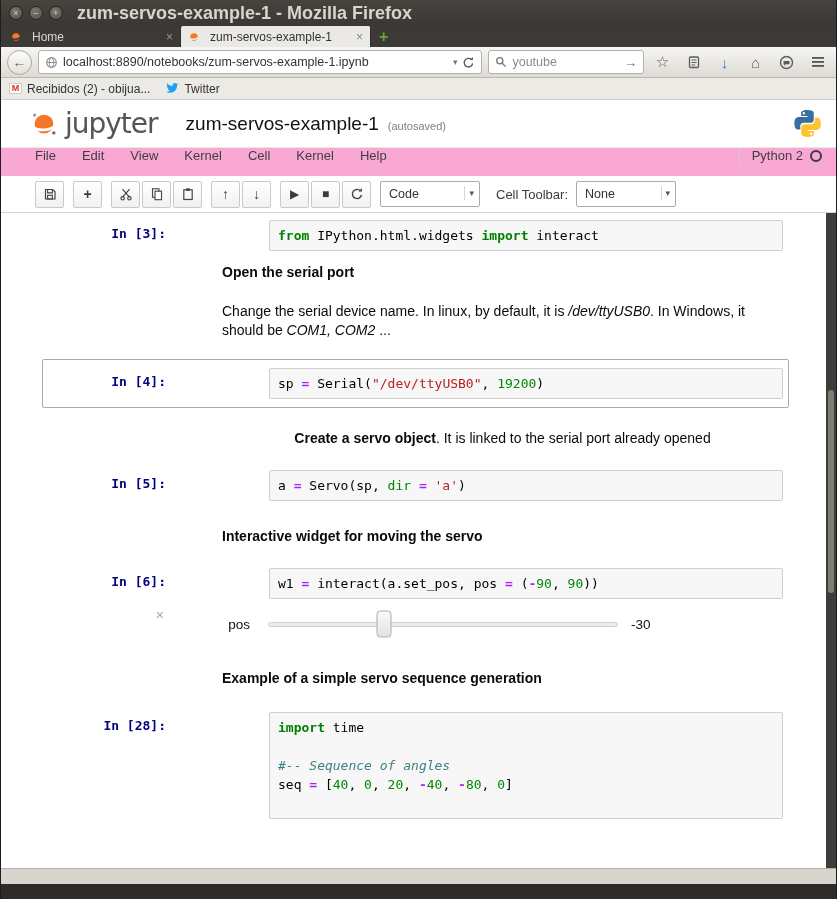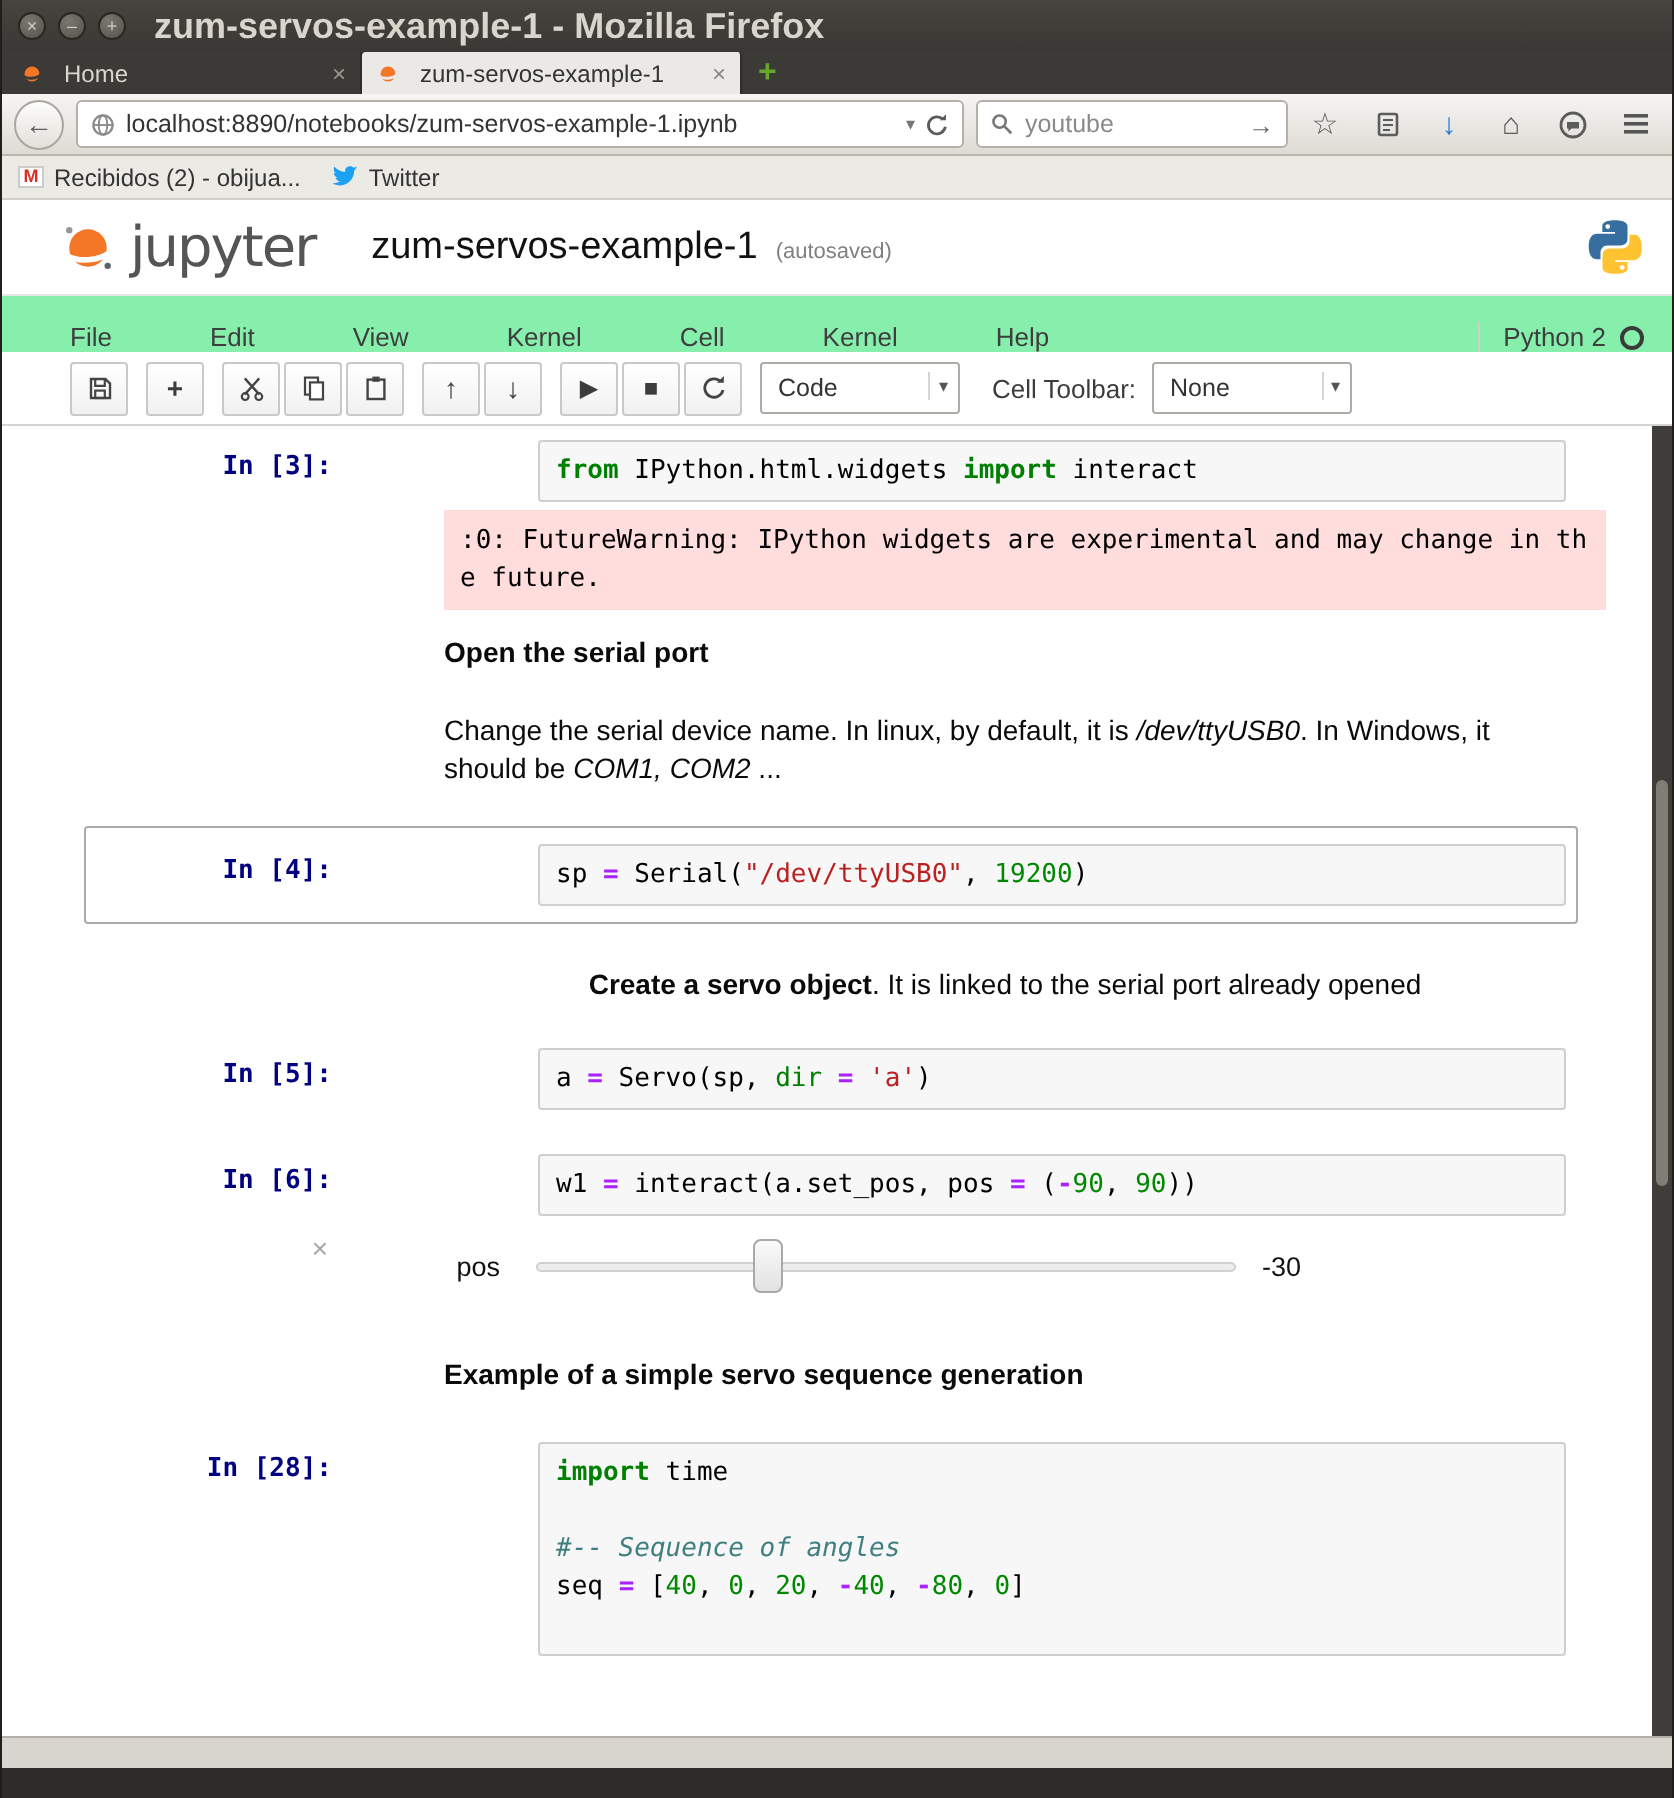--- a/index.html
+++ b/index.html
@@ -36,21 +36,21 @@
   
   .bookmarksbar { height:22px; background:#eceae5; border-bottom:1px solid #d2cfc8; display:flex; align-items:center; padding:0 8px; gap:16px; }
   .bm-item { display:flex; align-items:center; gap:5px; font-size:12px; color:#333; cursor:pointer; }
   .gmail-ico { width:13px; height:11px; background:#fff; border:1px solid #ccc; color:#d93025; font-size:9px; font-weight:bold; line-height:9px; text-align:center; }
   
   .brand-row { height:47px; background:#fff; display:flex; align-items:center; padding:0 14px 0 28px; }
   .logo-text { font-family:"DejaVu Sans",sans-serif; font-size:28px; color:#555; margin-left:6px; letter-spacing:-1px; }
   .nb-title { font-size:19px; color:#111; margin-left:28px; }
   .autosave { font-size:11px; color:#808080; margin-left:9px; margin-top:4px; }
   .py-logo { margin-left:auto; }
-  .menu-row { height:29px; background:#86efac; border-top:1px solid #e7e7e7; display:flex; align-items:flex-end; padding:0 14px 0 32px; font-size:13px; color:#3e3e3e;gap:23px; }
+  .menu-row { height:29px; background:#f9a8d4; border-top:1px solid #e7e7e7; display:flex; align-items:flex-start; padding:0 14px 0 32px; font-size:13px; color:#3e3e3e; }
   .menu-item { display:flex; align-items:center; padding:0 13px; cursor:pointer; }
   .menu-item:first-child { padding-left:2px; }
   .kernel-ind { margin-left:auto; display:flex; align-items:center; gap:7px; border-left:1px solid #cfcfcf; padding-left:12px; }
   .kernel-circle { width:12px; height:12px; border:2px solid #3b3b3b; border-radius:50%; }
   
   .toolbar-row { height:37px; background:#fff; border-bottom:1px solid #d4d4d4; display:flex; align-items:center; padding:0 14px 0 34px; }
   .tb-group { display:flex; gap:2px; margin-right:9px; }
   .tb-btn { width:29px; height:27px; background:linear-gradient(#ffffff,#f1f1f1); border:1px solid #c9c9c9; border-radius:2px;
             display:flex; align-items:center; justify-content:center; color:#3c3c3c; font-size:12px; cursor:pointer; }
   .tb-btn .arrow { font-size:14px; font-weight:bold; }
@@ -298,26 +298,20 @@
   <div class="nb-body">
     <div class="nb-inner">
 
       <div class="cell">
         <div class="row">
           <div class="prompt">In [3]:</div>
           <div class="code-box">
               <div class="cm-line"><span class="tk-kw">from</span><span class="tk-pl"> IPython.html.widgets </span><span class="tk-kw">import</span><span class="tk-pl"> interact</span></div>
             </div>
         </div>
-        <div class="row">
-          <div class="prompt"></div>
-          <div class="out-box">
-              <pre>:0: FutureWarning: IPython widgets are experimental and may change in the future.</pre>
-            </div>
-        </div>
       </div>
 
       <div class="cell m-md1">
         <div class="row">
             <div class="prompt"></div>
             <div class="md"><span class="rk-b">Open the serial port</span></div>
           </div>
       </div>
 
       <div class="cell m-md2">
@@ -345,20 +339,26 @@
 
       <div class="cell m-c5">
         <div class="row">
           <div class="prompt">In [5]:</div>
           <div class="code-box">
               <div class="cm-line"><span class="tk-pl">a </span><span class="tk-op">=</span><span class="tk-pl"> Servo(sp, </span><span class="tk-bi">dir</span><span class="tk-pl"> </span><span class="tk-op">=</span><span class="tk-pl"> </span><span class="tk-str">'a'</span><span class="tk-pl">)</span></div>
             </div>
         </div>
       </div>
 
+      <div class="cell m-md4">
+        <div class="row">
+            <div class="prompt"></div>
+            <div class="md"><span class="rk-b">Interactive widget for moving the servo</span></div>
+          </div>
+      </div>
 
       <div class="cell m-c6">
         <div class="row">
           <div class="prompt">In [6]:</div>
           <div class="code-box">
               <div class="cm-line"><span class="tk-pl">w1 </span><span class="tk-op">=</span><span class="tk-pl"> interact(a.set_pos, pos </span><span class="tk-op">=</span><span class="tk-pl"> (</span><span class="tk-op">-</span><span class="tk-num">90</span><span class="tk-pl">, </span><span class="tk-num">90</span><span class="tk-pl">))</span></div>
             </div>
         </div>
         <div class="widget-row">
           <div class="widget-close">×</div>

